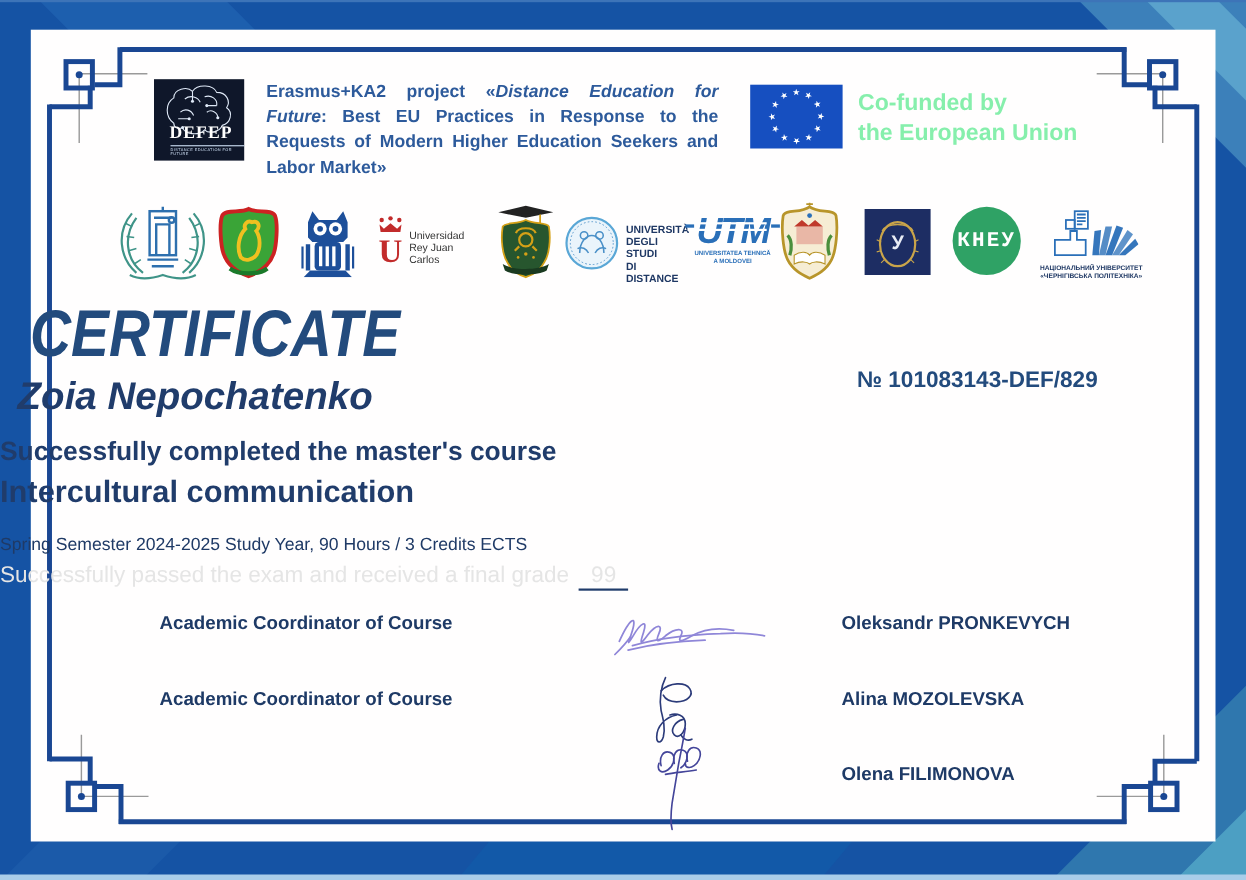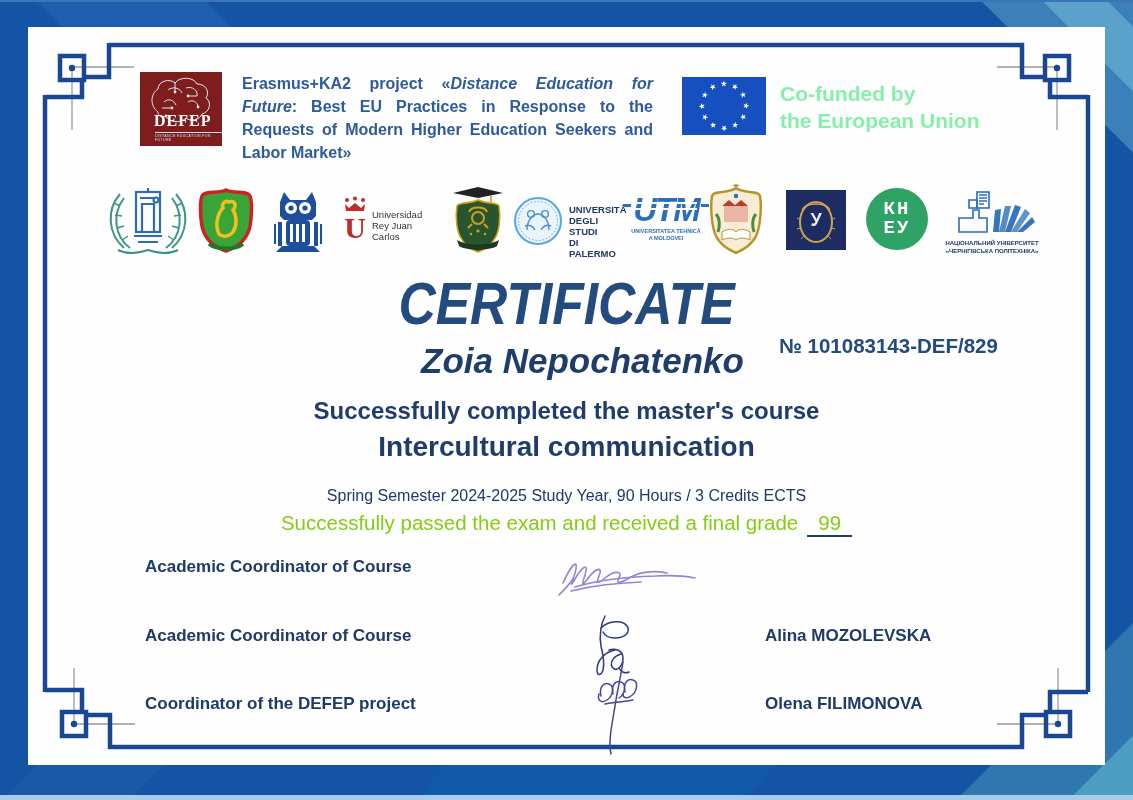--- a/index.html
+++ b/index.html
@@ -19,47 +19,47 @@
   .band-bl{left:-160px;bottom:-80px;width:380px;height:90px;background:#1b5aa9;transform:rotate(-45deg);}
   .band-bottom{left:430px;bottom:0;width:330px;height:35px;background:#1259a8;transform:skewX(-40deg);}
   .edge-bottom{left:0;bottom:0;width:100%;height:5px;background:#a9cde9;z-index:4;position:absolute;}
   .edge-top{left:0;top:0;width:100%;height:2px;background:#3d74b8;z-index:4;position:absolute;}
   
   .sheet{position:absolute;left:28px;top:27px;right:28px;bottom:35px;background:#fffefe;z-index:2;}
   .frame-svg,.sig-svg{position:absolute;pointer-events:none;}
   .frame-svg{left:0;top:0;z-index:3;}
   .content{position:absolute;left:0;top:0;width:1133px;height:800px;z-index:5;}
   
-  .defep-logo{left:140px;top:72px;width:82px;height:74px;background:#7f1d1d;}
+  .defep-logo{left:140px;top:72px;width:82px;height:74px;background:#0f172a;}
   .defep-name{position:absolute;left:14px;top:40px;color:#fff;font-weight:700;font-size:16px;letter-spacing:1px;font-family:"Liberation Serif",serif;}
   .defep-tag{position:absolute;left:15px;top:60px;color:#cfe0f5;font-size:3.5px;letter-spacing:.4px;border-top:1px solid #cfe0f5;padding-top:1px;}
   .project-text{left:242px;top:72px;width:411px;font-size:16px;font-weight:700;color:#2d5a9b;text-align:justify;line-height:23px;}
   .project-text .em{font-style:italic;}
   .eu-flag{left:682px;top:77px;width:84px;height:58px;background:#164fc0;}
   .eu-text{left:780px;top:80px;font-size:21px;font-weight:700;color:#86efac;line-height:27px;white-space:nowrap;}
   
   .logo{position:absolute;}
   .tinytxt{color:#1f3864;font-weight:700;line-height:1.15;}
   .rjc-text{font-size:9.5px;color:#333;font-weight:400;line-height:11px;}
   .pal-text{font-size:9.5px;line-height:11px;}
   .utm-text{font-size:5.5px;color:#2a6fb8;text-align:center;line-height:6.5px;font-weight:700;}
   .chern-text{font-size:6px;text-align:center;line-height:7.5px;color:#1f3864;}
-  .kneu-circle{width:62px;height:62px;border-radius:50%;background:#2fa265;display:flex;flex-direction:column;align-items:center;justify-content:center;color:#fff;font-weight:700;font-size:19px;line-height:19px;letter-spacing:2px;font-family:"Liberation Mono",monospace;}
+  .kneu-circle{width:62px;height:62px;border-radius:50%;background:#2fa265;display:flex;flex-direction:row;align-items:center;justify-content:center;color:#fff;font-weight:700;font-size:19px;line-height:19px;letter-spacing:2px;font-family:"Liberation Mono",monospace;}
   .navy-square{width:60px;height:60px;background:#1d2d63;display:flex;align-items:center;justify-content:center;position:relative;}
   .navy-square .u{color:#e8ecf5;font-size:18px;font-weight:700;z-index:1;}
   
-  .center-line{position:absolute;left:0;width:100%;text-align:center;color:#203c6b;}
+  .center-line{position:absolute;left:0;width:100%;color:#203c6b;}
   .cert-title{top:269px;font-size:60px;font-weight:700;font-style:italic;color:#234b7d;}
   .cert-title span{display:inline-block;transform:scaleX(.86);letter-spacing:0px;}
   .cert-number{position:absolute;left:779px;top:298px;font-size:20.5px;font-weight:700;color:#234b7d;white-space:nowrap;margin-top:36px;}
   .recipient{top:341px;font-size:35px;font-weight:700;font-style:italic;margin-left:16px;}
   .completion{top:397px;font-size:24px;font-weight:700;}
   .course{top:431px;font-size:28px;font-weight:700;}
   .details{top:487px;font-size:16px;font-weight:400;color:#1f3a66;}
-  .grade-line{top:511px;font-size:20.5px;font-weight:400;color:#84cc16;}
+  .grade-line{top:511px;font-size:20.5px;font-weight:400;color:#e5e5e5;}
   .grade-value{display:inline-block;border-bottom:2px solid #203c6b;padding:0 11px;margin-left:9px;}
   
   .sig-role{position:absolute;left:145px;font-size:17px;font-weight:700;color:#1e3a66;white-space:nowrap;}
   .sig-name{position:absolute;left:765px;font-size:17px;font-weight:700;color:#1e3a66;white-space:nowrap;}
 </style>
 </head>
 <body>
 
 <div class="page">
 
@@ -248,21 +248,21 @@
           <path d="M14,34 C14,24 20,18 25,18 C30,18 36,24 36,34"></path>
           <circle cx="18" cy="18" r="3.4"></circle>
             <circle cx="32" cy="18" r="3.4"></circle>
           <path d="M12,30 C16,28 20,30 22,34 M38,30 C34,28 30,30 28,34"></path>
         </g>
         <circle cx="25" cy="25" r="19.5" fill="none" stroke="#4a90c8" stroke-width=".8" stroke-dasharray="1.5 2"></circle>
       </svg>
       <div class="tinytxt pal-text" style="margin-left:56px;padding-top:8px;">
         <div>UNIVERSITÀ</div>
         <div>DEGLI STUDI</div>
-        <div>DI PALERMO</div>
+        <div>DI DISTANCE</div>
       </div>
     </div>
 
     <div class="logo" style="left:628px;top:192px;width:76px;text-align:center;">
       <div style="position:relative;display:inline-block;">
         <span style="font-size:33px;font-weight:700;font-style:italic;color:#2a6fb8;letter-spacing:-2px;line-height:36px;">UTM</span>
         <div style="position:absolute;left:-8px;top:10px;width:72px;height:2px;background:#fff;"></div>
         <div style="position:absolute;left:-8px;top:16px;width:72px;height:2px;background:#fff;"></div>
         <div style="position:absolute;left:-10px;top:12px;width:8px;height:3px;background:#2a6fb8;"></div>
         <div style="position:absolute;right:-10px;top:12px;width:8px;height:3px;background:#2a6fb8;"></div>
@@ -329,23 +329,23 @@
     <div class="cert-number">№ 101083143-DEF/829</div>
     <div class="center-line recipient">Zoia Nepochatenko</div>
     <div class="center-line course">Intercultural communication</div>
     <div class="center-line completion">Successfully completed the master's course</div>
     <div class="center-line details">Spring Semester 2024-2025 Study Year, 90 Hours / 3 Credits ECTS</div>
     <div class="center-line grade-line">
       <span>Successfully passed the exam and received a final grade</span><span class="grade-value">99</span>
     </div>
 
     <div class="sig-role" style="top:557px;">Academic Coordinator of Course</div>
+    <div class="sig-name" style="top:557px;">Oleksandr PRONKEVYCH</div>
     <div class="sig-role" style="top:626px;">Academic Coordinator of Course</div>
     <div class="sig-name" style="top:626px;">Alina MOZOLEVSKA</div>
-    <div class="sig-role" style="top:694px;">Coordinator of the DEFEP project</div>
     <div class="sig-name" style="top:694px;">Olena FILIMONOVA</div>
 
     <svg class="sig-svg" style="left:545px;top:543px;" width="175" height="58" viewBox="0 0 175 58">
       <g stroke="#8f86d8" stroke-width="1.6" fill="none" stroke-linecap="round">
         <path d="M18,40 C28,18 34,16 30,30 C27,40 24,46 30,36 C38,22 44,20 40,32 C37,41 36,45 44,34 C52,24 58,24 54,33 C51,40 52,42 60,35 C70,27 78,28 74,35 C71,41 74,41 84,35 C98,27 112,28 122,30"></path>
         <path d="M30,44 C50,38 80,34 110,33 C126,32 140,33 150,35"></path>
         <path d="M26,48 C46,43 70,40 96,39"></path>
         <path d="M14,52 C20,46 24,42 28,36"></path>
       </g>
     </svg>

